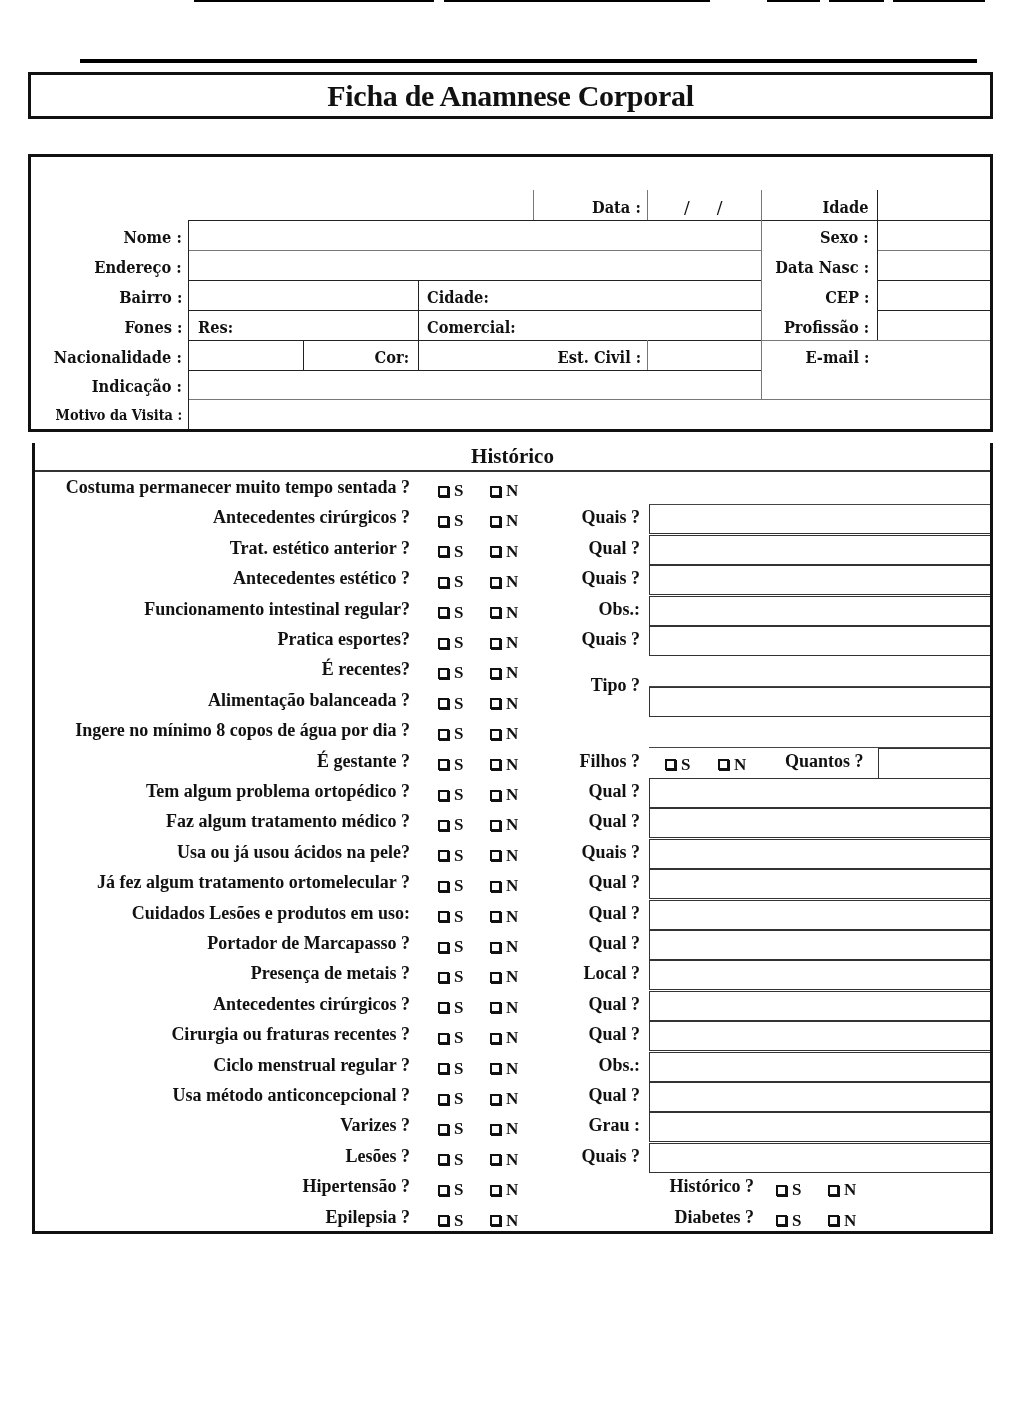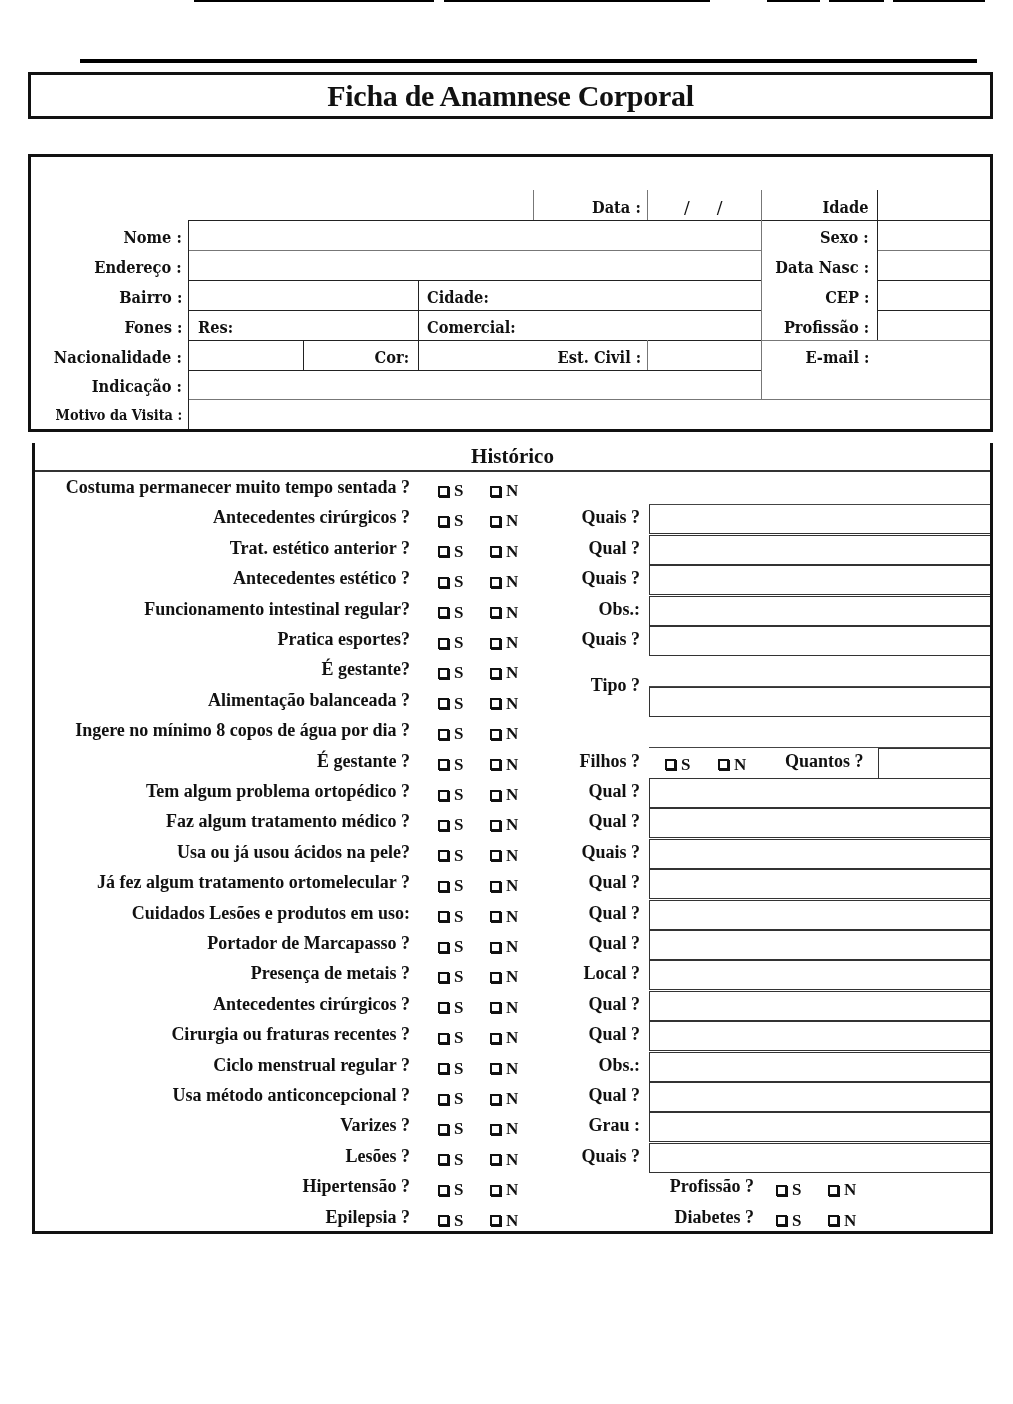--- a/index.html
+++ b/index.html
@@ -178,21 +178,21 @@
       <div class="cb" style="left:403px;top:190px">
         <span class="box"></span>
         <span>S</span>
       </div>
       <div class="cb" style="left:455px;top:190px">
         <span class="box"></span>
         <span>N</span>
       </div>
       <div class="sub" style="right:350px;top:186px">Quais ?</div>
       <input class="ans field" style="top: 183px;">
-      <div class="q" style="top:216.39999999999998px">É gestante?</div>
+      <div class="q" style="top:216.39999999999998px">É recentes?</div>
       <div class="cb" style="left:403px;top:220.39999999999998px">
         <span class="box"></span>
         <span>S</span>
       </div>
       <div class="cb" style="left:455px;top:220.39999999999998px">
         <span class="box"></span>
         <span>N</span>
       </div>
       <div class="q" style="top:246.79999999999998px">Alimentação balanceada ?</div>
       <div class="cb" style="left:403px;top:250.79999999999998px">
@@ -391,21 +391,21 @@
       <div class="cb" style="left:630px;top:311.59999999999997px">
         <span class="box"></span>
         <span>S</span>
       </div>
       <div class="cb" style="left:683px;top:311.59999999999997px">
         <span class="box"></span>
         <span>N</span>
       </div>
       <div class="sub" style="left:750px;top:307.59999999999997px">Quantos ?</div>
       <input class="ans field" style="left: 843px; width: 112px; top: 304.6px; border-bottom: none;">
-      <div class="sub" style="right:236px;top:733.1999999999999px">Profissão ?</div>
+      <div class="sub" style="right:236px;top:733.1999999999999px">Histórico ?</div>
       <div class="cb" style="left:741px;top:737.1999999999999px">
         <span class="box"></span>
         <span>S</span>
       </div>
       <div class="cb" style="left:793px;top:737.1999999999999px">
         <span class="box"></span>
         <span>N</span>
       </div>
       <div class="sub" style="right:236px;top:763.5999999999999px">Diabetes ?</div>
       <div class="cb" style="left:741px;top:767.5999999999999px">

